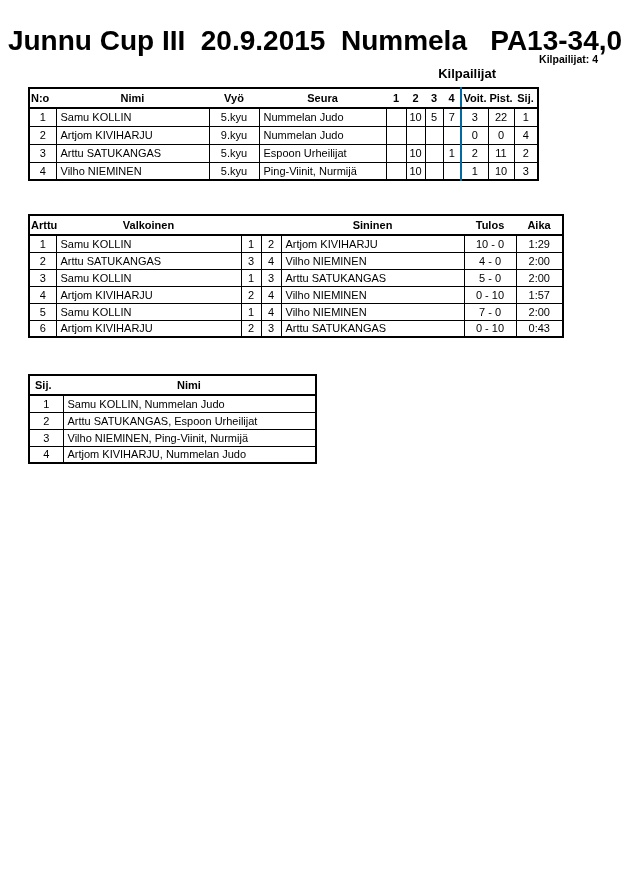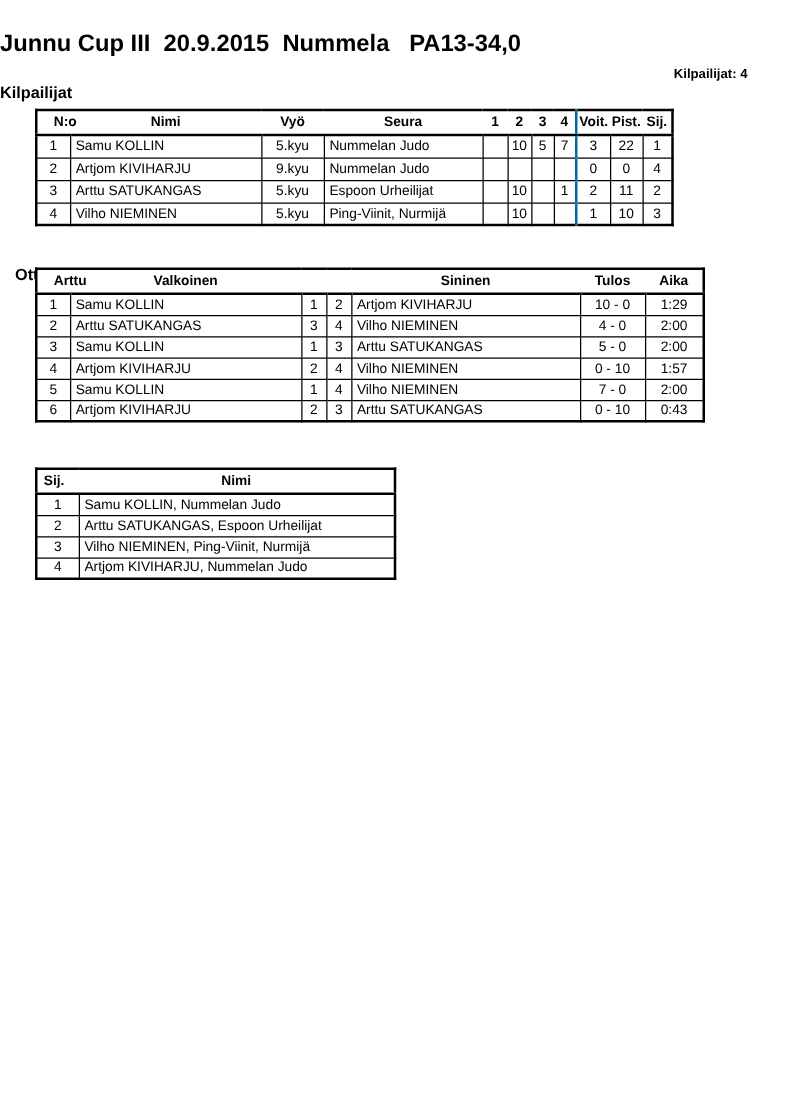--- a/index.html
+++ b/index.html
@@ -1,23 +1,23 @@
 <!DOCTYPE html>
 <html><head>
 <meta charset="utf-8">
 <style>
   html,body{margin:0;padding:0;background:#fff;}
   .page{position:relative;width:630px;height:891px;background:#ffffff;
         font-family:"Liberation Sans",sans-serif;color:#000;overflow:hidden;}
 
-  .title{position:absolute;top:25px;left:0;width:630px;
-         font-weight:bold;font-size:19px;white-space:pre;}
+  .title{position:absolute;top:25px;left:0;width:630px;text-align:center;
+         font-weight:bold;font-size:28px;white-space:pre;}
   .count{position:absolute;top:53px;right:32px;font-weight:bold;font-size:10.5px;}
 
-  .sec{position:absolute;text-align:left;font-weight:bold;font-size:13px;}
+  .sec{position:absolute;text-align:right;font-weight:bold;font-size:13px;}
   #h-kilp{top:66px;left:0;width:496px;}
   #h-ott{top:196px;left:12px;width:544px;margin-top:16px;}
   #h-tul{top:354px;left:0;width:344px;}
 
   table{border-collapse:collapse;table-layout:fixed;position:absolute;left:28px;
         border:2px solid #000;background:#fff;}
   .t1{top:87px;width:509px;}
   .t2{top:214px;width:534px;}
   .t3{top:374px;width:287px;}
 
@@ -26,21 +26,21 @@
   th{font-weight:bold;}
   thead tr{height:20px;}
   .t1 tbody tr{height:18px;}
   .t2 tbody tr,.t3 tbody tr{height:17px;}
 
   thead th{border-bottom:2px solid #000;}
   tbody td{border:1px solid #000;}
   .t1 th.g-voit,.t1 td.g-voit{border-left:2px solid #0369a1;}
 
   .left{text-align:left;padding-left:4px;}
-  th.hleft{text-align:left;overflow:visible;padding-left:13px;}
+  th.hleft{text-align:left;overflow:visible;padding-left:1px;}
   .t3 th.hleft{padding-left:5px;}
 </style>
 </head>
 <body>
 
 <div class="page">
 
   <div class="title">Junnu Cup III  20.9.2015  Nummela   PA13-34,0</div>
   <div class="count">Kilpailijat: 4</div>
 

